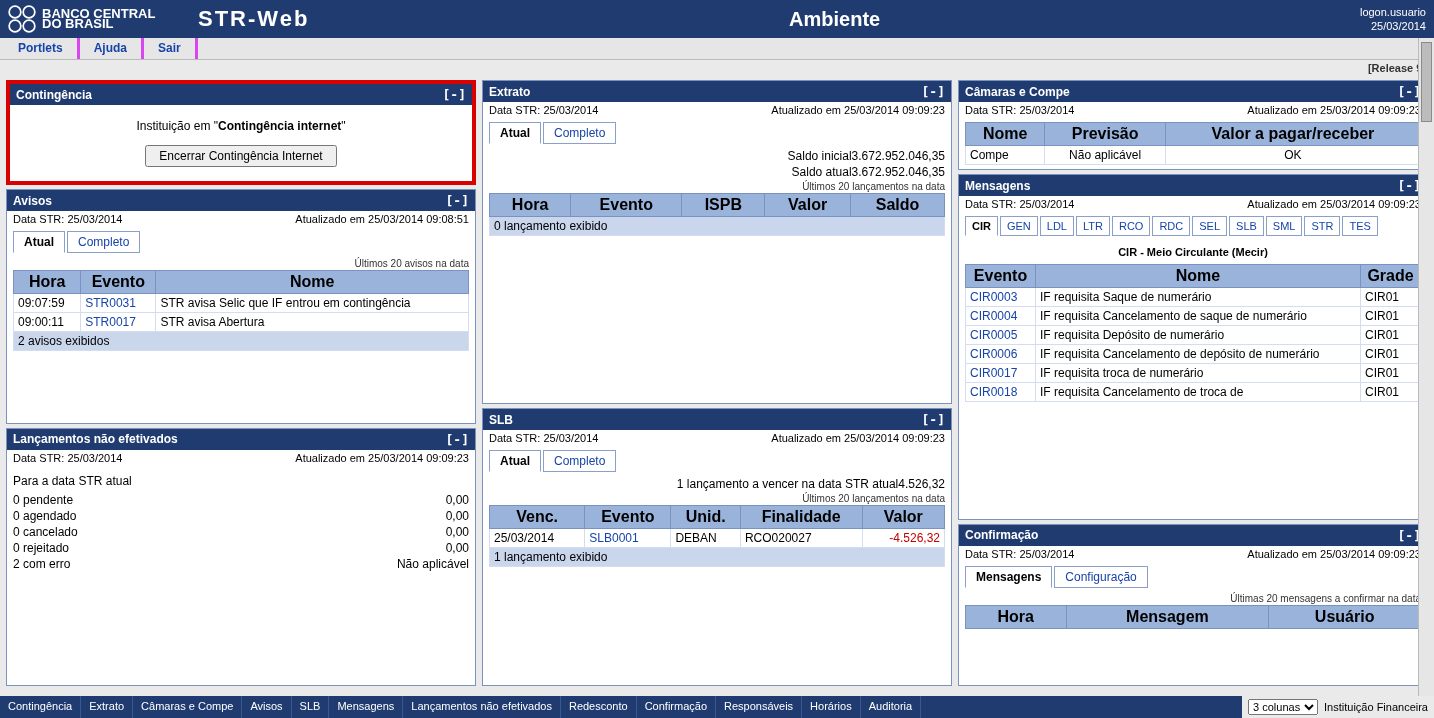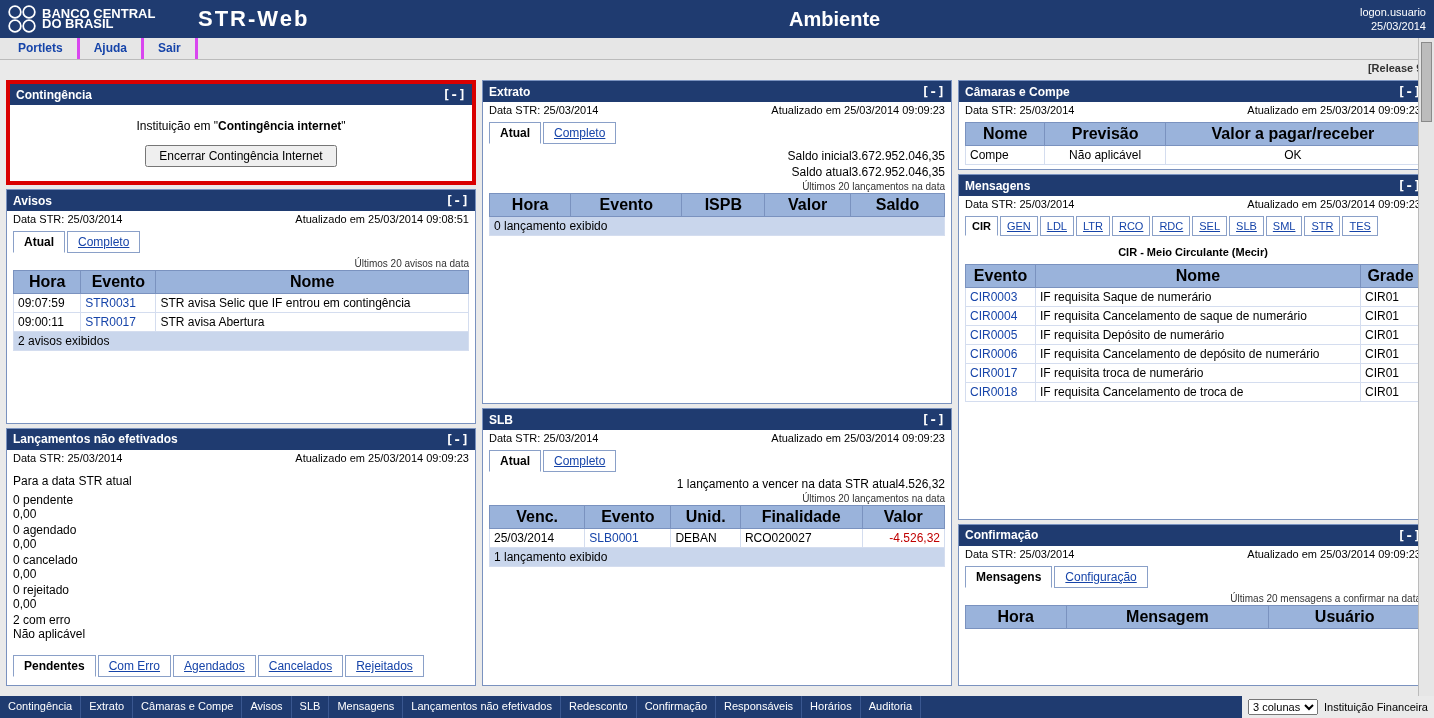--- a/index.html
+++ b/index.html
@@ -16,40 +16,40 @@
 .cols { display: flex; gap: 6px; padding: 4px 6px; height: 614px; }
 .col { flex: 1; display: flex; flex-direction: column; gap: 4px; min-width: 0;}
 .portlet { border: 1px solid #7a92bf; background: #fff; display: flex; flex-direction: column; }
 .portlet.highlight { border: 4px solid #d90000 !important; }
 .p-head { background: #1f3b70; color: #fff; font-weight: bold; padding: 3px 6px; display: flex; justify-content: space-between; align-items: center; font-size: 12px;}
 .p-sub { display: flex; justify-content: space-between; font-size: 11px; padding: 2px 6px; background: #fff;}
 .p-body { padding: 4px 6px; flex: 1; overflow: hidden; position: relative;}
 .tabs { display: flex; gap: 0; margin-bottom: 4px; }
 .tab { border: 1px solid #8aa0c8; padding: 3px 10px; background: #fff; font-size: 12px; cursor: pointer; margin-right: 2px;}
 .tab.active { font-weight: bold; color: #000; border-bottom: 1px solid #fff; }
-.tab.inactive { color: #1644a9; text-decoration: underline; }
+.tab.inactive { color: #1644a9; }
 table.data { width: 100%; border-collapse: collapse; font-size: 12px; }
 table.data th { background: #9ab3db; border: 1px solid #7a92bf; padding: 2px 4px; font-weight: bold; text-align: center; font-size: 16px;}
 table.data td { border: 1px solid #d4ddef; padding: 2px 4px; }
 table.data tr.sum td { background: #c9d6ec; }
 .link { color: #1644a9; cursor: pointer; }
 .small-note { font-size: 10px; text-align: right; color: #333; padding: 1px 0;}
 .contingencia-body { text-align: center; padding: 14px 6px; }
 .contingencia-body button { margin-top: 12px; padding: 2px 12px; font-size: 12px;}
 .rowpair { display: flex; justify-content: flex-end; padding: 1px 0;}
 .neg { color: #c00000; }
 .bottom-bar { position: absolute; bottom: 0; left: 0; right: 0; background: #1f3b70; height: 22px; display: flex; align-items: stretch; z-index: 10;}
 .bottom-bar .bb-item { background: #1f3b70; color: #fff; font-size: 11px; padding: 4px 8px; border-right: 1px solid #3a5790; cursor: pointer; white-space: nowrap;}
 .bottom-right { margin-left: auto; background: #eaeaea; display: flex; align-items: center; padding: 0 6px; gap: 6px; font-size: 11px; color: #000;}
 .bottom-right select { font-size: 11px; }
 .collapse { cursor: pointer; font-family: monospace; font-size: 13px;}
 .msg-tabs .tab { padding: 3px 6px; font-size: 11px;}
 .center-heading { text-align: center; font-weight: bold; font-size: 11px; padding: 6px 0;}
 .th-row { background: #9ab3db;}
-.lanc-row { display:flex; justify-content:space-between; padding:1px 0;flex-direction:column;}
+.lanc-row { display:flex; justify-content:space-between; padding:1px 0;}
 .side-scroll { position:absolute; right:0; top:38px; bottom:22px; width:16px; background:#e6e6e6; border-left:1px solid #bbb;}
 .side-scroll .thumb { position:absolute; left:2px; right:2px; top:4px; height:80px; background:#bcbcbc; border:1px solid #8a8a8a;}
 </style>
 </head>
 <body>
 
 <div class="topbar">
   <div class="bcb-logo">
     <svg width="28" height="28" viewBox="0 0 24 24">
         <circle cx="6" cy="6" r="5" fill="none" stroke="#fff" stroke-width="1.5"></circle>
@@ -156,27 +156,20 @@
             <span>0,00</span>
           </div>
         <div class="lanc-row">
             <span>0 rejeitado</span>
             <span>0,00</span>
           </div>
         <div class="lanc-row">
             <span>2 com erro</span>
             <span>Não aplicável</span>
           </div>
-        <div class="tabs" style="margin-top:auto;">
-          <div class="tab active">Pendentes</div>
-          <div class="tab inactive">Com Erro</div>
-          <div class="tab inactive">Agendados</div>
-          <div class="tab inactive">Cancelados</div>
-          <div class="tab inactive">Rejeitados</div>
-        </div>
       </div>
     </div>
 
   </div>
 
   <div class="col">
 
     <div class="portlet" style="flex:1.4;">
       <div class="p-head">
           <span>Extrato</span>

